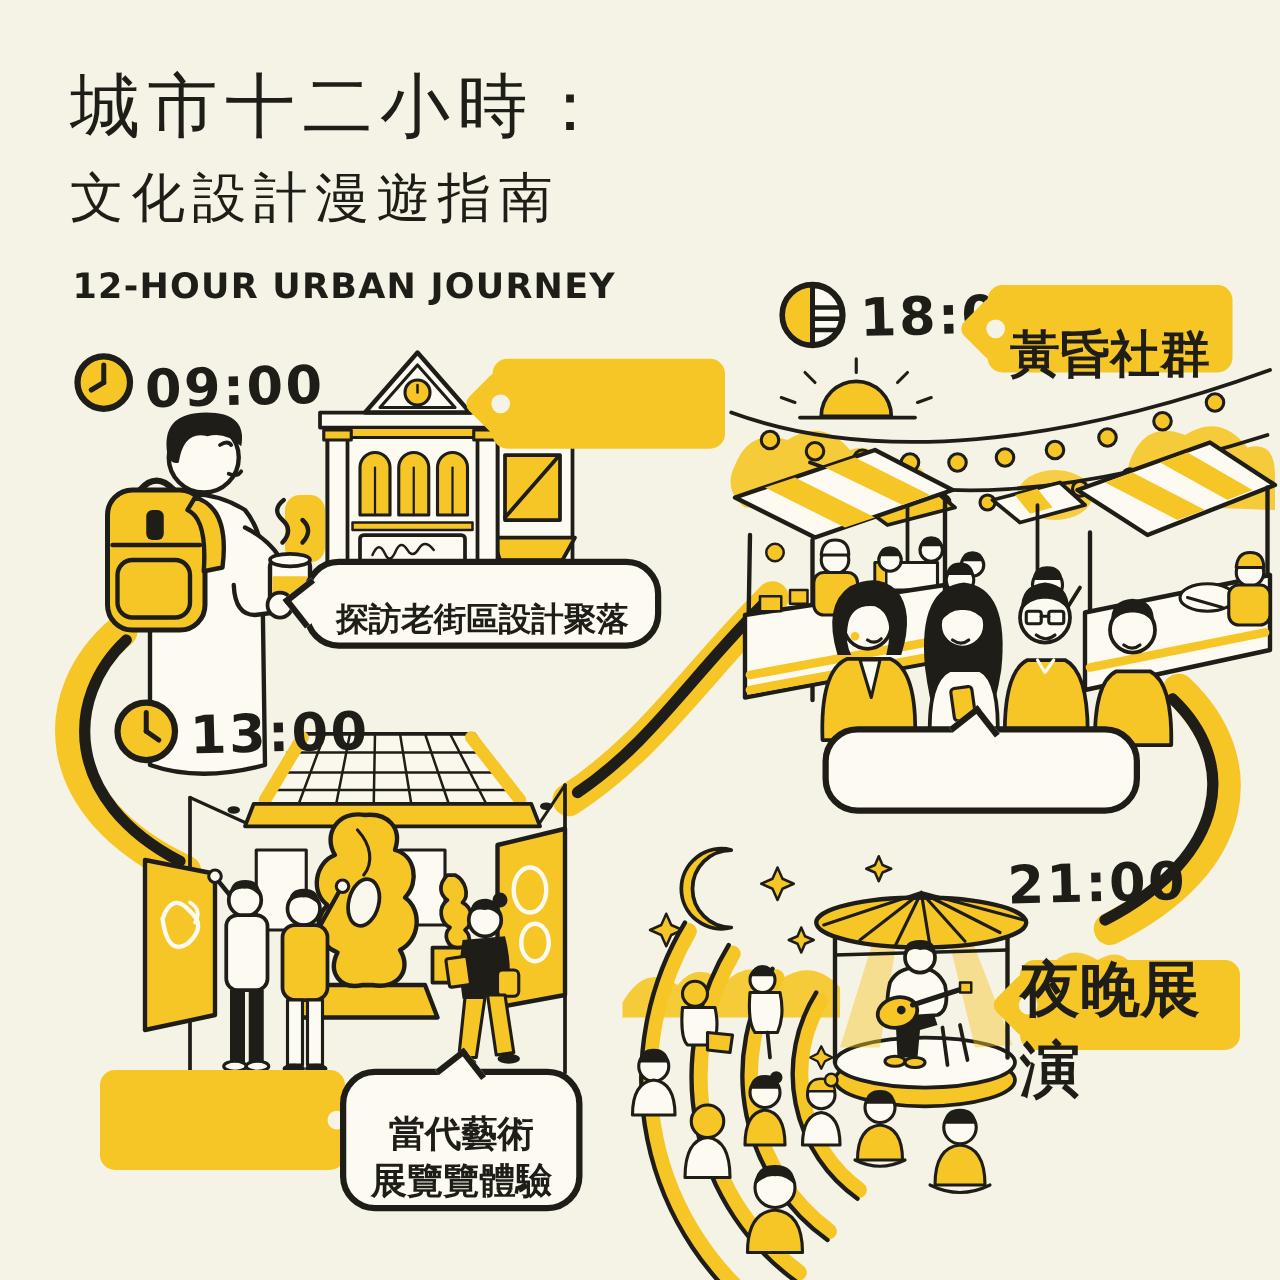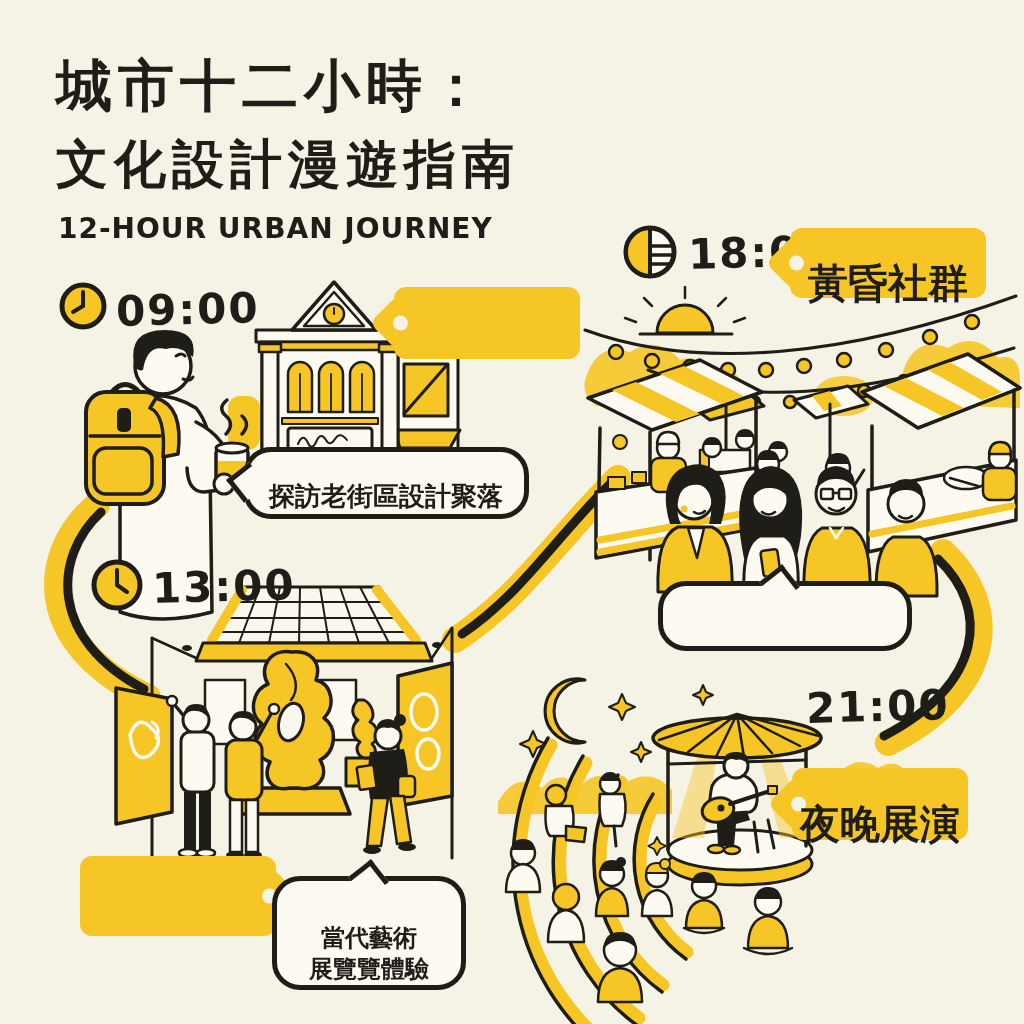--- a/index.html
+++ b/index.html
@@ -8,23 +8,23 @@
     --ink:#1F1D17;
     --paper:#FDFBF1;
   }
   html,body{margin:0;padding:0;background:#ddd;}
   .canvas{
     position:relative;width:1024px;height:1024px;background:var(--bg);
     overflow:hidden;font-family:"DejaVu Sans",sans-serif;color:var(--ink);
   }
   .scene-svg{position:absolute;inset:0;z-index:1;}
   .txt{position:absolute;z-index:3;}
-  .title-line{font-weight:700;letter-spacing:6px;line-height:1;}
+  .title-line{font-weight:400;letter-spacing:6px;line-height:1;}
   #title1{left:56px;top:58px;font-size:56px;}
-  #title2{left:56px;top:138px;font-size:52px;}
+  #title2{left:56px;top:138px;font-size:43px;}
   #subtitle{left:58px;top:212px;font-size:28px;font-weight:800;letter-spacing:1px;}
   .time{font-weight:900;font-size:42px;letter-spacing:2px;transform:rotate(-1.5deg);}
   .clock-ico{position:absolute;z-index:3;}
   .tag{
     position:absolute;z-index:3;display:flex;align-items:center;justify-content:center;
     background:var(--yellow);border-radius:12px;font-weight:900;color:var(--ink);
   }
   .tag .lbl{position:relative;z-index:2;margin-top:40px;}
   .tag::after{
     content:"";position:absolute;width:40px;height:40px;background:var(--yellow);
@@ -416,21 +416,21 @@
 
   <svg class="clock-ico" style="left:90px;top:558px" width="54" height="54" viewBox="0 0 54 54">
     <circle cx="27" cy="27" r="23" fill="#F6C626" stroke="#1F1D17" stroke-width="5"></circle>
     <line x1="27" y1="27" x2="27" y2="12" stroke="#1F1D17" stroke-width="4" stroke-linecap="round"></line>
     <line x1="27" y1="27" x2="37" y2="34" stroke="#1F1D17" stroke-width="4" stroke-linecap="round"></line>
   </svg>
   <div class="txt time" style="left:152px;top:562px">13:00</div>
   <div class="tag point-right" style="left:80px;top:856px;width:196px;height:80px;font-size:46px">
     <span class="hole"></span>
   </div>
-  <div class="bubble" style="left:272px;top:876px;width:184px;height:104px;font-size:24px">
+  <div class="bubble" style="left:272px;top:855px;width:184px;height:104px;font-size:29px">
     <span class="tail tail-top"></span>
     <span>當代藝術</span>
     <span>展覽覽體驗</span>
   </div>
 
   <svg class="clock-ico" style="left:622px;top:224px" width="56" height="56" viewBox="0 0 56 56">
     <circle cx="28" cy="28" r="24" fill="#FDFBF1" stroke="#1F1D17" stroke-width="5"></circle>
     <path d="M 28 4 A 24 24 0 0 0 28 52 Z" fill="#F6C626" stroke="#1F1D17" stroke-width="4"></path>
     <line x1="28" y1="4" x2="28" y2="52" stroke="#1F1D17" stroke-width="4"></line>
     <line x1="30" y1="22" x2="50" y2="22" stroke="#1F1D17" stroke-width="3.5"></line>
@@ -440,18 +440,18 @@
   <div class="txt time" style="left:688px;top:228px">18:00</div>
   <div class="tag point-left" style="left:790px;top:228px;width:196px;height:70px;font-size:40px">
     <span class="hole"></span>
     <span class="lbl">黃昏社群</span>
   </div>
   <div class="bubble" style="left:658px;top:581px;width:244px;height:60px;font-size:28px">
     <span class="tail tail-top"></span>
   </div>
 
   <div class="txt time" style="left:806px;top:682px">21:00</div>
-  <div class="tag point-left" style="left:792px;top:768px;width:176px;height:72px;font-size:40px">
+  <div class="tag point-left" style="left:816px;top:768px;width:176px;height:72px;font-size:48px">
     <span class="hole"></span>
     <span class="lbl">夜晚展演</span>
   </div>
 
 </div>
 
 </body></html>

